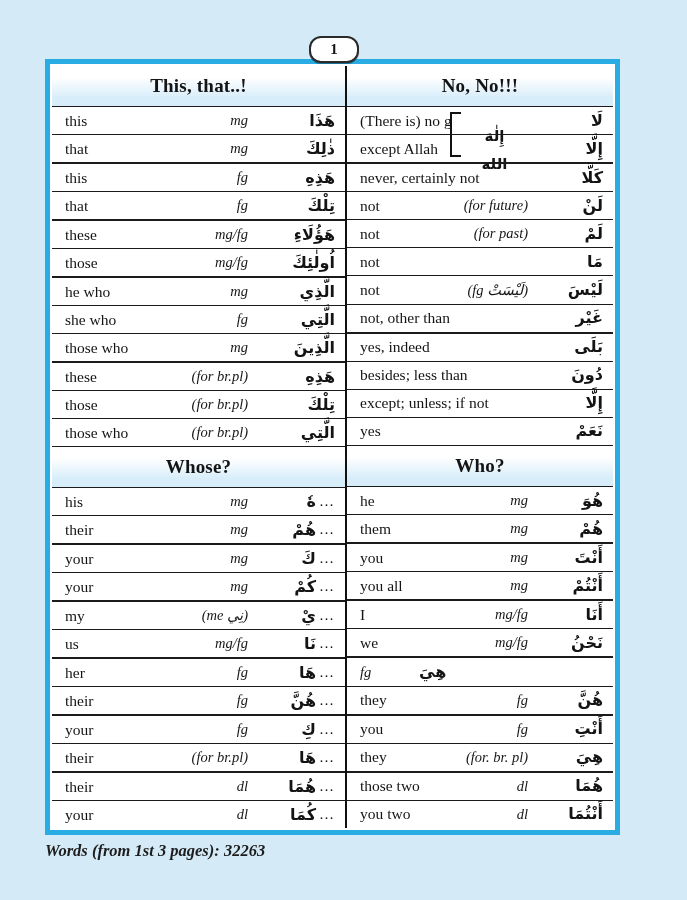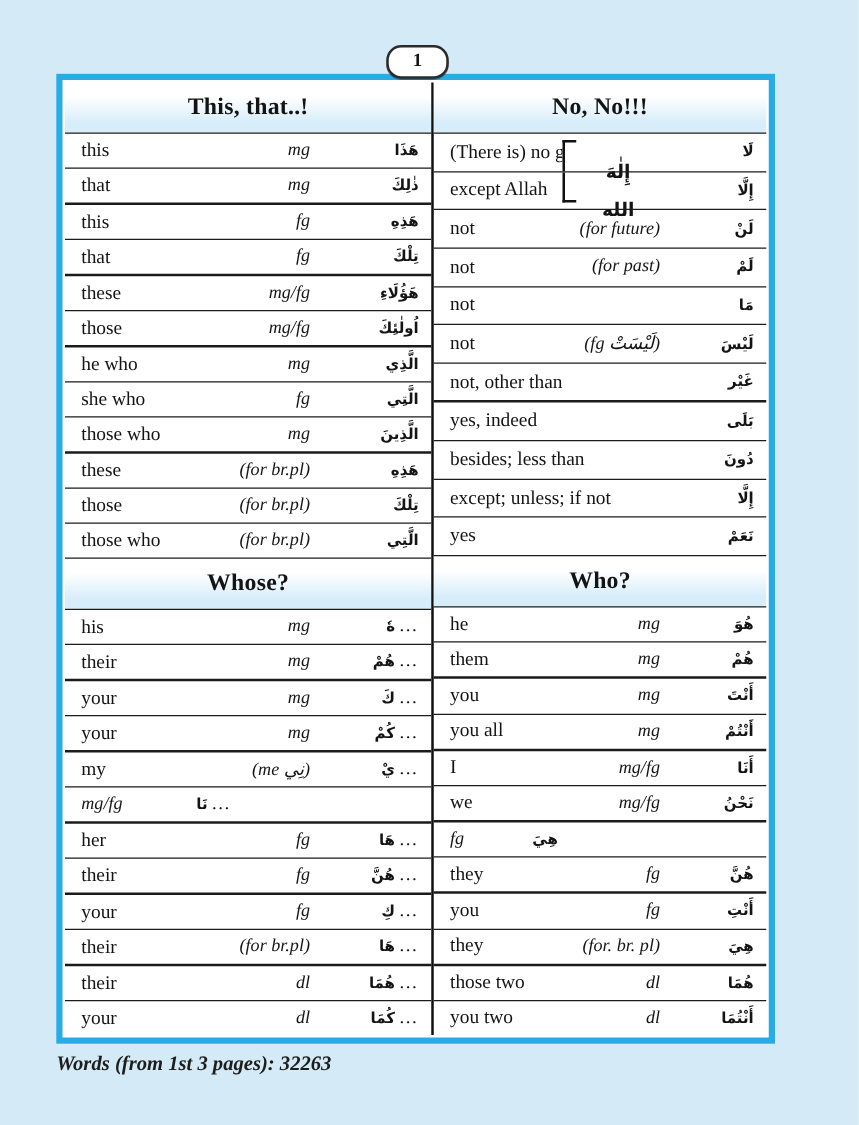--- a/index.html
+++ b/index.html
@@ -45,21 +45,21 @@
     text-align:right;color:#161616;
   }
   .ar-cell{
     flex:0 0 auto;width:76px;margin-left:14px;
     display:flex;align-items:center;justify-content:flex-end;
     padding-right:3px;box-sizing:border-box;
   }
   .col.right .ar-cell{width:64px;}
   .ar,.mid-ar{
     font-family:"DejaVu Sans",sans-serif;
-    font-size:12px;font-weight:bold;line-height:1.25;white-space:nowrap;
+    font-size:16px;font-weight:bold;line-height:1.25;white-space:nowrap;
   }
   .dots{font-size:15px;margin-left:3px;letter-spacing:1px;}
   
   .bracket-group{
     flex:0 0 auto;width:78px;align-self:stretch;
     display:flex;align-items:center;
   }
   .bracket{width:9px;align-self:stretch;flex:0 0 9px;}
   .br-top .bracket{border-left:2.5px solid #111;border-top:2.5px solid #111;margin-top:5px;}
   .br-bottom .bracket{border-left:2.5px solid #111;border-bottom:2.5px solid #111;margin-bottom:5px;}
@@ -236,20 +236,21 @@
         <div class="row thick">
     <span class="en">my</span>
 
     <span class="note">(me نِي)</span>
     <span class="ar-cell">
       <span class="ar">يْ</span>
       <span class="dots">…</span>
     </span>
   </div>
         <div class="row">
+    <span class="en">us</span>
 
     <span class="note">mg/fg</span>
     <span class="ar-cell">
       <span class="ar">نَا</span>
       <span class="dots">…</span>
     </span>
   </div>
         <div class="row thick">
     <span class="en">her</span>
 
@@ -328,20 +329,29 @@
     <span class="bracket-group br-bottom">
       <span class="bracket"></span>
       <span class="mid-ar">الله</span>
     </span>
     <span class="note"></span>
     <span class="ar-cell">
       <span class="ar">إِلَّا</span>
 
     </span>
   </div>
+        <div class="row thick">
+    <span class="en">never, certainly not</span>
+
+    <span class="note"></span>
+    <span class="ar-cell">
+      <span class="ar">كَلَّا</span>
+
+    </span>
+  </div>
         <div class="row">
     <span class="en">not</span>
 
     <span class="note">(for future)</span>
     <span class="ar-cell">
       <span class="ar">لَنْ</span>
 
     </span>
   </div>
         <div class="row">

